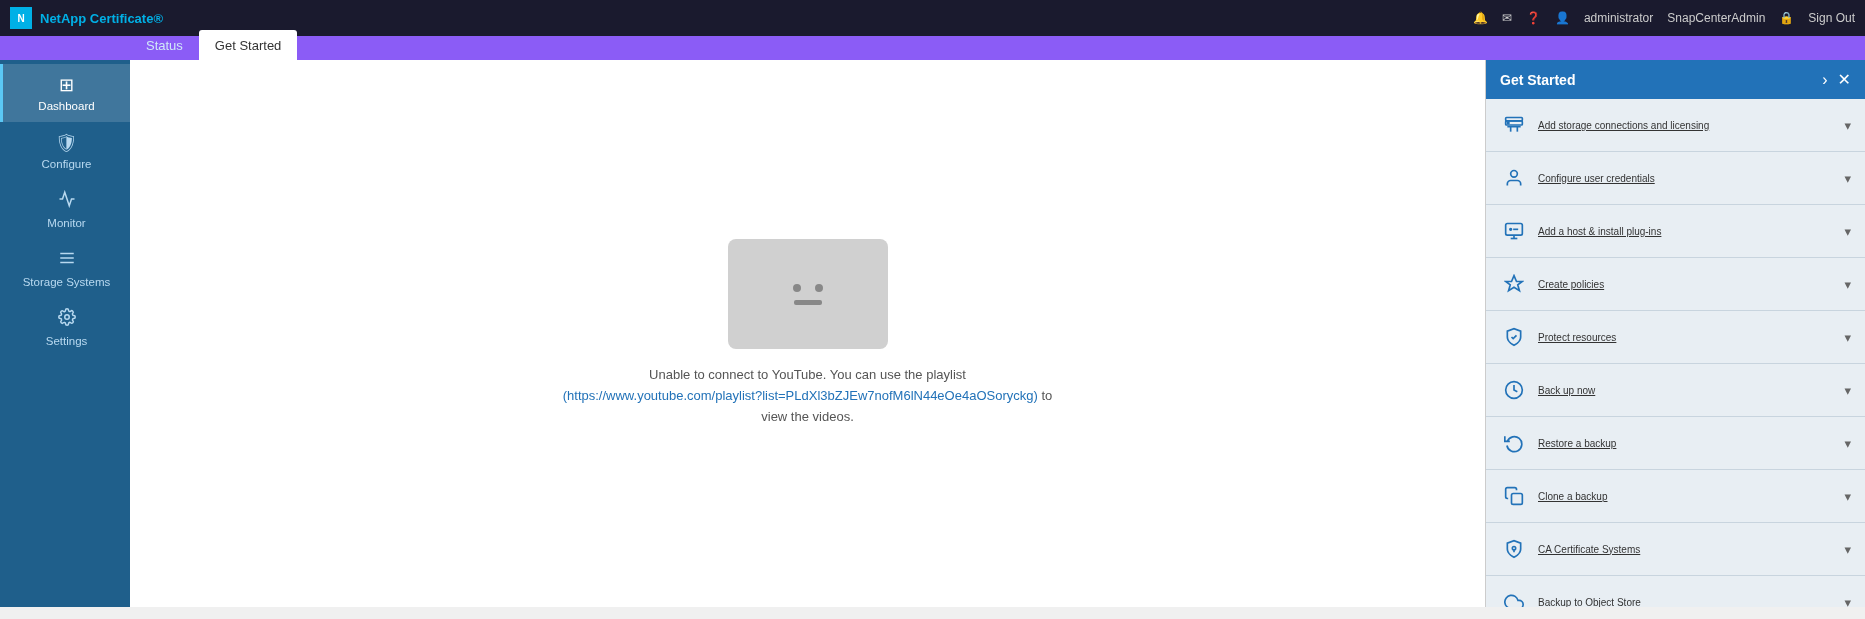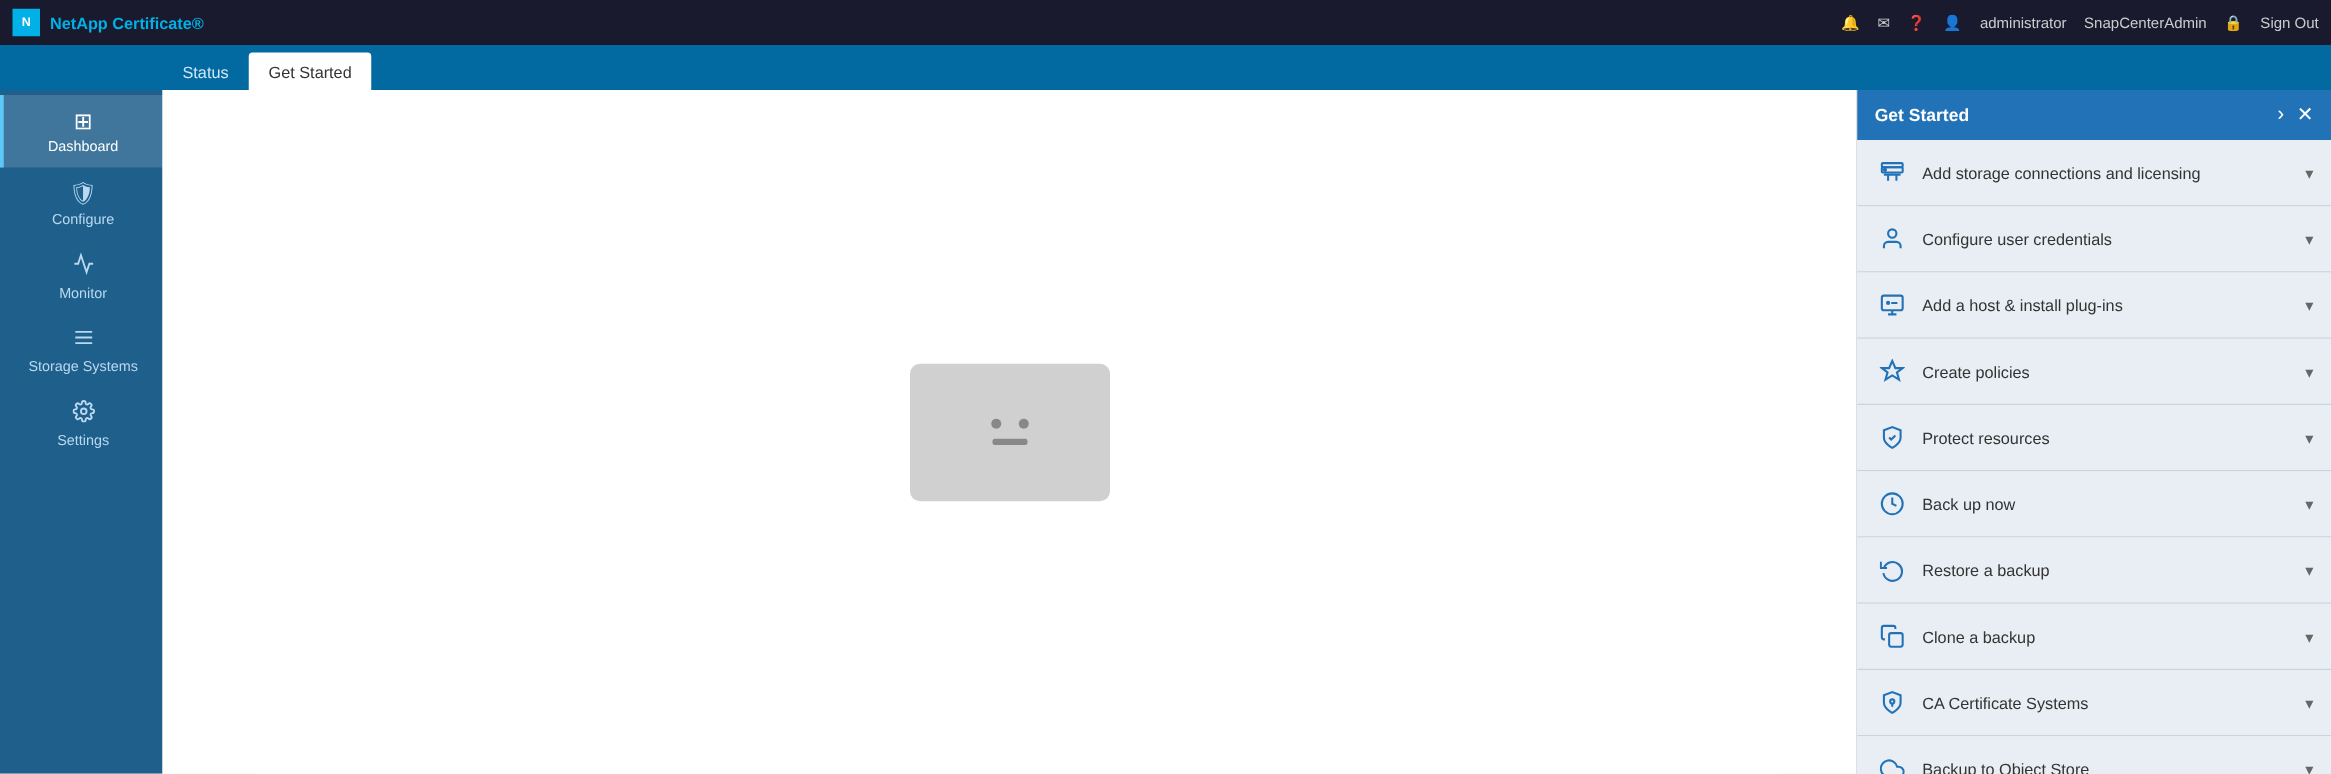--- a/index.html
+++ b/index.html
@@ -16,22 +16,22 @@
       color: #ccc;
     }
     .topbar-left { display: flex; align-items: center; gap: 8px; }
     .topbar-logo { color: #00b0e6; font-weight: bold; font-size: 13px; display: flex; align-items: center; gap: 5px; }
     .topbar-logo-icon { width: 22px; height: 22px; background: #00b0e6; display: inline-flex; align-items: center; justify-content: center; font-size: 10px; color: #fff; font-weight: bold; }
     .topbar-right { display: flex; align-items: center; gap: 14px; font-size: 12px; color: #ccc; }
     .topbar-right span { cursor: pointer; }
 
     
     .tabbar {
-      height: 36px;
-      background: #0369a1;
+      height: 24px;
+      background: #8b5cf6;
       display: flex;
       align-items: flex-end;
       padding: 0 0 0 130px;
       border-bottom: none;
     }
     .tab {
       padding: 8px 16px;
       font-size: 13px;
       color: #d0e8f8;
       cursor: pointer;
@@ -161,21 +161,22 @@
       display: flex;
       align-items: center;
       justify-content: center;
       color: #2272b8;
       font-size: 16px;
       flex-shrink: 0;
     }
     .panel-item-label {
       flex: 1;
       color: #333;
-      font-size: 13px;
+      font-size: 10px;
+      text-decoration: underline;
     }
     .panel-item-chevron {
       color: #666;
       font-size: 13px;
     }
   </style>
 </head>
 <body>
 
 <div class="topbar">
@@ -243,20 +244,26 @@
   <div class="main-content">
     <div class="video-placeholder">
       <div class="video-face">
         <div class="video-eyes">
           <div class="video-eye"></div>
           <div class="video-eye"></div>
         </div>
         <div class="video-mouth"></div>
       </div>
     </div>
+    <div class="video-text">
+      <span>Unable to connect to YouTube. You can use the playlist</span>
+      <br>
+      <a class="video-link" href="#">(https://www.youtube.com/playlist?list=PLdXl3bZJEw7nofM6lN44eOe4aOSoryckg)</a>
+      <span>to view the videos.</span>
+    </div>
   </div>
 
   <div class="right-panel">
     <div class="right-panel-header">
       <span>Get Started</span>
       <div class="right-panel-header-controls">
         <button class="panel-ctrl-btn">›</button>
         <button class="panel-ctrl-btn">✕</button>
       </div>
     </div>

